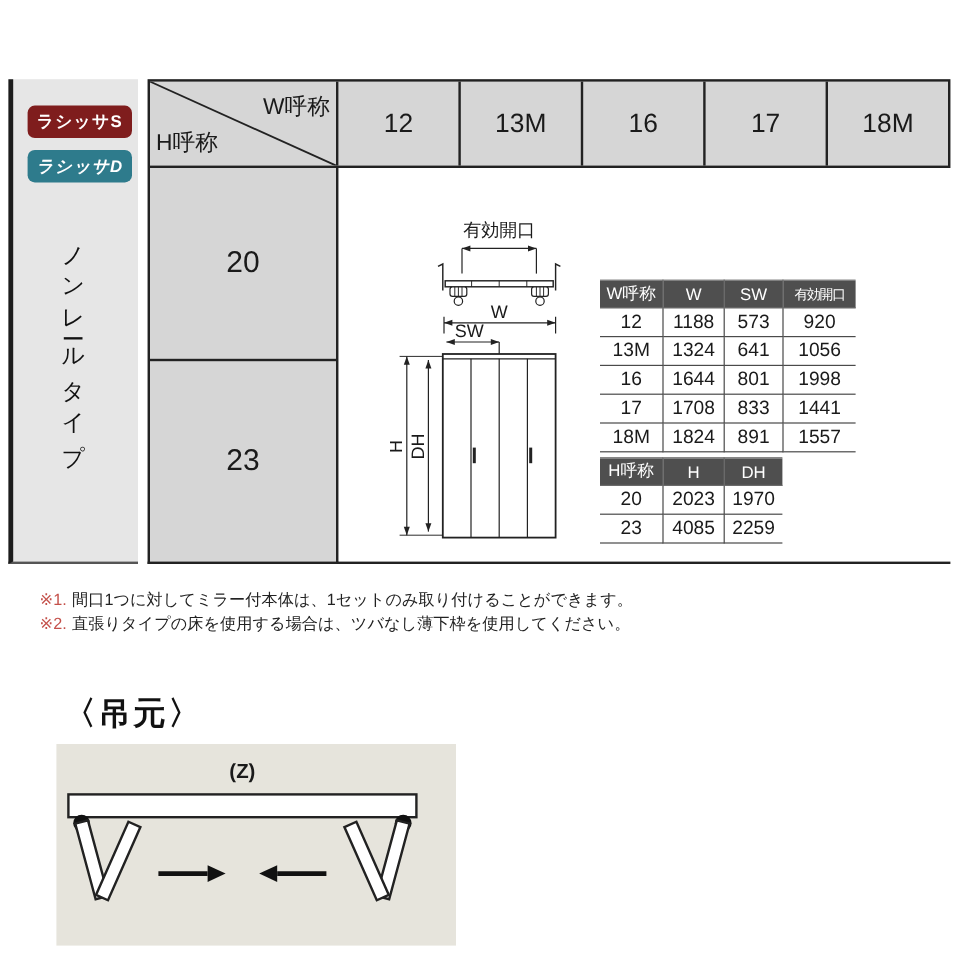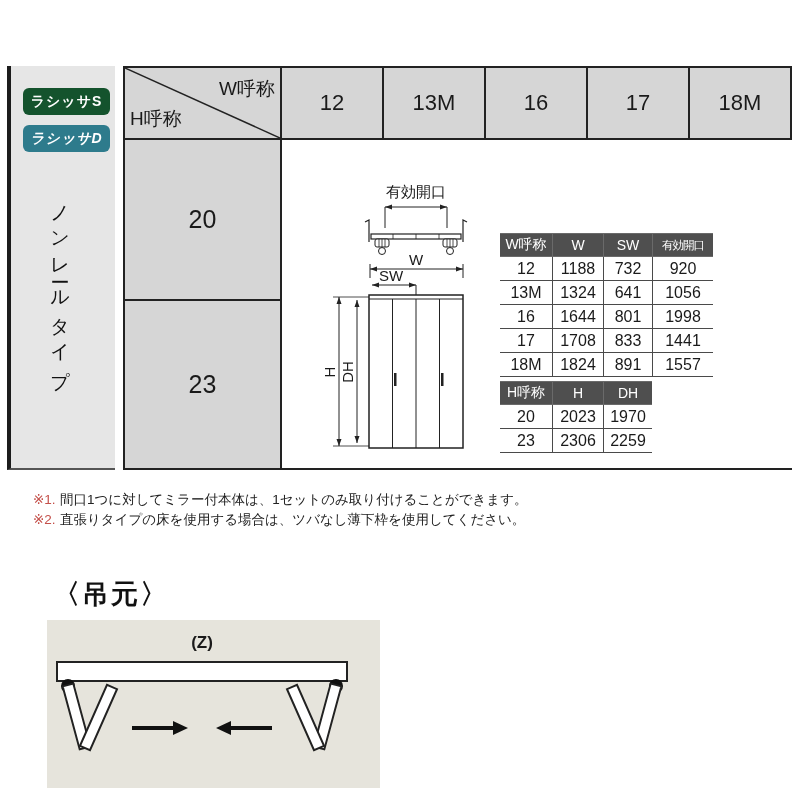--- a/index.html
+++ b/index.html
@@ -6,21 +6,21 @@
   .page{position:relative;width:800px;height:800px;background:#fff;overflow:hidden;
         font-family:"Liberation Sans","DejaVu Sans",sans-serif;color:#1a1a1a;}
 
   
   .sidebar{position:absolute;left:7px;top:66px;width:108px;height:404px;
            background:#e6e6e6;border-left:4px solid #1c1c1c;border-bottom:2px solid #555;
            box-sizing:border-box;}
   .badge{position:absolute;left:12px;width:87px;height:27px;border-radius:6px;
          color:#fff;font-size:14px;font-weight:bold;display:flex;align-items:center;
          justify-content:center;letter-spacing:1px;}
-  .badge-s{top:22px;background:#14532d;}
+  .badge-s{top:22px;background:#7f1d1d;}
   .badge-d{top:59px;background:#2e7b8c;font-style:italic;}
   .sidebar-vertical{position:absolute;left:36px;top:126px;writing-mode:vertical-rl;
          text-orientation:mixed;font-size:19px;letter-spacing:5px;color:#111;}
 
   
   .tbl-header{position:absolute;left:123px;top:66px;width:669px;height:74px;
               box-sizing:border-box;border:2px solid #222;background:#d6d6d6;display:flex;}
   .corner-cell{position:relative;width:155px;flex:none;}
   .corner-cell svg{position:absolute;left:0;top:0;}
   .corner-top{position:absolute;right:5px;top:8px;font-size:19px;}
@@ -168,21 +168,21 @@
     <tbody>
         <tr>
       <th class="c0">W呼称</th>
       <th class="c1">W</th>
       <th class="c2">SW</th>
       <th class="c3 narrow">有効開口</th>
     </tr>
     <tr>
       <td>12</td>
       <td>1188</td>
-      <td>732</td>
+      <td>573</td>
       <td>920</td>
     </tr>
     <tr>
       <td>13M</td>
       <td>1324</td>
       <td>641</td>
       <td>1056</td>
     </tr>
     <tr>
       <td>16</td>
@@ -212,21 +212,21 @@
       <th class="c1">H</th>
       <th class="c2">DH</th>
     </tr>
     <tr>
       <td>20</td>
       <td>2023</td>
       <td>1970</td>
     </tr>
     <tr>
       <td>23</td>
-      <td>2306</td>
+      <td>4085</td>
       <td>2259</td>
     </tr>
   </tbody>
     </table>
 
   <div class="notes">
     <div class="note-row">
       <span class="note-marker">※1.</span>
       <span>間口1つに対してミラー付本体は、1セットのみ取り付けることができます。</span>
     </div>

